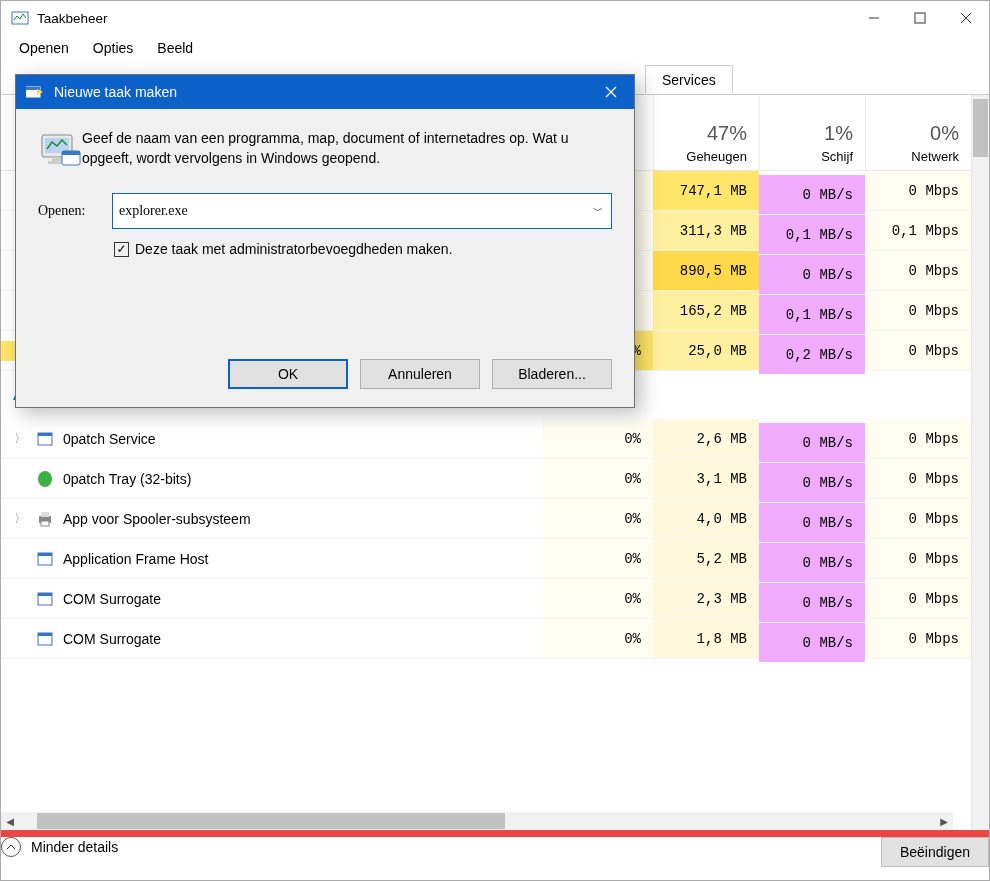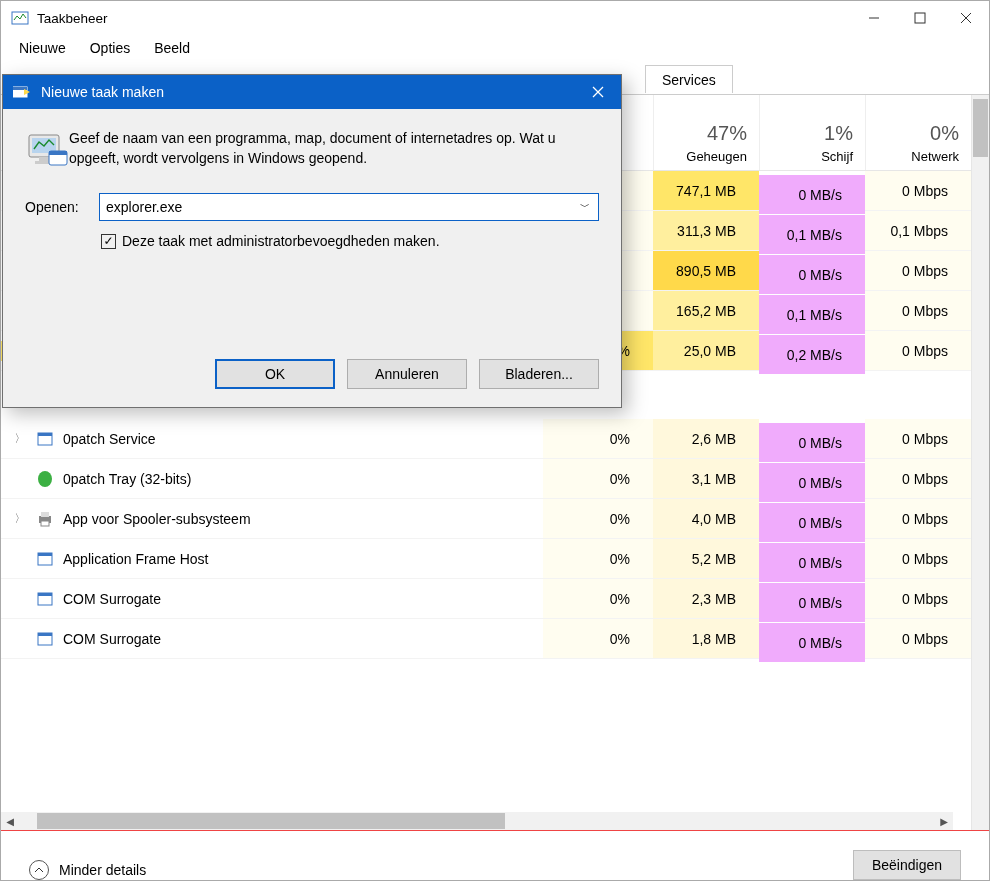--- a/index.html
+++ b/index.html
@@ -24,21 +24,21 @@
   .grid { position:absolute; left:0; right:18px; top:0; bottom:0; overflow:hidden; }
 
   .hdr { display:flex; height:76px; border-bottom:1px solid #e6e6e6; }
   .hdr .namecol { flex:1; }
   .hdr .numcol { width:106px; border-left:1px solid #eee; text-align:right; padding:14px 12px 6px 0; display:flex; flex-direction:column; justify-content:flex-end; gap:4px; }
   .hdr .numcol .pct { font-size:20px; color:#555; }
   .hdr .numcol .lbl { font-size:13px; color:#000000; }
 
   .row { display:flex; height:40px; align-items:center; border-bottom:1px solid #f3f3f3; }
   .row .namecol { flex:1; display:flex; align-items:center; padding-left:12px; gap:8px; font-size:14px; }
-  .row .numcol { width:106px; text-align:right; padding-right:23px; font-size:14px; height:100%; display:flex; align-items:center; justify-content:flex-end; }
+  .row .numcol { width:106px; text-align:right; padding-right:12px; font-size:14px; height:100%; display:flex; align-items:center; justify-content:flex-end;font-family:Liberation Mono, monospace; }
 
   .shade0 { background:#fff8dc; }
   .shade1 { background:#ffef9e; }
   .shade2 { background:#ffe668; }
   .shade3 { background:#ffd94a; }
   .cpu-col { background:#fffdf0; }
   .net-col { background:#fffdf0; }
   .disk-col { background:#f0abfc;margin-top:8px; }
   .sel { background:#ffe668 !important; }
 
@@ -47,38 +47,38 @@
   .expand { width:14px; display:flex; justify-content:center; color:#666; font-size:11px; }
   .procicon { width:20px; height:20px; display:flex; align-items:center; justify-content:center; }
 
   .scrollbar { position:absolute; right:0; top:0; bottom:0; width:18px; background:#f1f1f1; border-left:1px solid #e6e6e6; }
   .scrollbar .thumb { position:absolute; left:1px; right:1px; top:4px; height:58px; background:#c1c1c1; }
   .hscroll { position:absolute; left:0; right:18px; bottom:0; height:18px; background:#f1f1f1; display:flex; }
   .hscroll .arrow { width:18px; display:flex; align-items:center; justify-content:center; font-size:10px; color:#555; }
   .hscroll .track { flex:1; position:relative; }
   .hscroll .thumb { position:absolute; top:1px; bottom:1px; left:18px; right:430px; background:#c1c1c1; }
 
-  .footer { height:50px; border-top:1px solid #ef4444; display:flex; align-items:flex-end; padding:0 28px; justify-content:space-between; }
+  .footer { height:50px; border-top:7px solid #ef4444; display:flex; align-items:flex-start; padding:0 0; justify-content:space-between; }
   .footer .left { display:flex; align-items:center; gap:10px; font-size:14px; }
   .footer .circle { width:20px; height:20px; border:1px solid #555; border-radius:50%; display:flex; align-items:center; justify-content:center; }
   .endbtn { background:#e1e1e1; border:1px solid #bdbdbd; padding:6px 18px; font-size:14px; font-family:inherit; }
 
   
-  .dialog { position:absolute; left:2px; top:74px; width:620px; height:334px; background:#f0f0f0; border:1px solid #707070; box-shadow:6px 6px 18px rgba(0,0,0,.25); z-index:10; display:flex; flex-direction:column; font-size:14px; }
+  .dialog { position:absolute; left:15px; top:74px; width:620px; height:334px; background:#f0f0f0; border:1px solid #707070; box-shadow:6px 6px 18px rgba(0,0,0,.25); z-index:10; display:flex; flex-direction:column; font-size:14px; }
   .dlgtitle { height:34px; background:#0b61c7; color:#fff; display:flex; align-items:center; padding-left:10px; }
   .dlgtitle .runicon { width:18px; height:14px; margin-right:10px; }
   .dlgtitle .t { flex:1; font-size:14px; }
   .dlgtitle .close { width:46px; height:34px; display:flex; align-items:center; justify-content:center; }
   .dlgbody { padding:18px 22px 14px; flex:1; }
   .dlgrow1 { display:flex; }
   .dlgicon { width:44px; height:44px; flex-shrink:0; }
   .dlgmsg { line-height:1.4; font-size:14px; padding-top:2px; }
-  .openrow { display:flex; align-items:center; margin-top:22px; gap:14px; }
+  .openrow { display:flex; align-items:center; margin-top:22px; gap:14px;font-family:Liberation Serif, serif; }
   .openlabel { width:60px; }
-  .combo { flex:1; height:28px; border:1.5px solid #0b61c7; background:#fff; display:flex; align-items:center; padding:0 6px; position:relative; }
+  .combo { flex:1; height:36px; border:1.5px solid #0b61c7; background:#fff; display:flex; align-items:center; padding:0 6px; position:relative; }
   .combo input { border:none; outline:none; flex:1; font-size:14px; font-family:inherit; }
   .combo .caret { position:absolute; right:8px; font-size:10px; pointer-events:none; }
   .adminrow { margin-top:12px; margin-left:76px; display:flex; align-items:center; gap:6px; }
   .adminrow .chk { width:15px; height:15px; border:1px solid #333; display:flex; align-items:center; justify-content:center; font-size:12px; }
   .dlgbuttons { padding:16px 22px 18px; display:flex; justify-content:flex-end; gap:12px; }
   .dlgbuttons button { width:120px; height:30px; font-family:inherit; font-size:14px; background:#e1e1e1; border:1px solid #adadad; }
   .dlgbuttons button.primary { border:2px solid #0b61c7; background:#e1e1e1; }
 
   svg { display:block; }
 </style>
@@ -108,21 +108,21 @@
       <div class="btn">
           <svg width="12" height="12">
             <line x1="1" y1="1" x2="11" y2="11"></line>
             <line x1="11" y1="1" x2="1" y2="11"></line>
           </svg>
         </div>
     </div>
   </div>
 
   <div class="menubar">
-    <span>Nieuwe</span>
+    <span>Openen</span>
     <span>Opties</span>
     <span>Beeld</span>
   </div>
 
   <div class="tabs">
     <div class="tab">Services</div>
   </div>
 
   <div class="content">
     <div class="grid">

